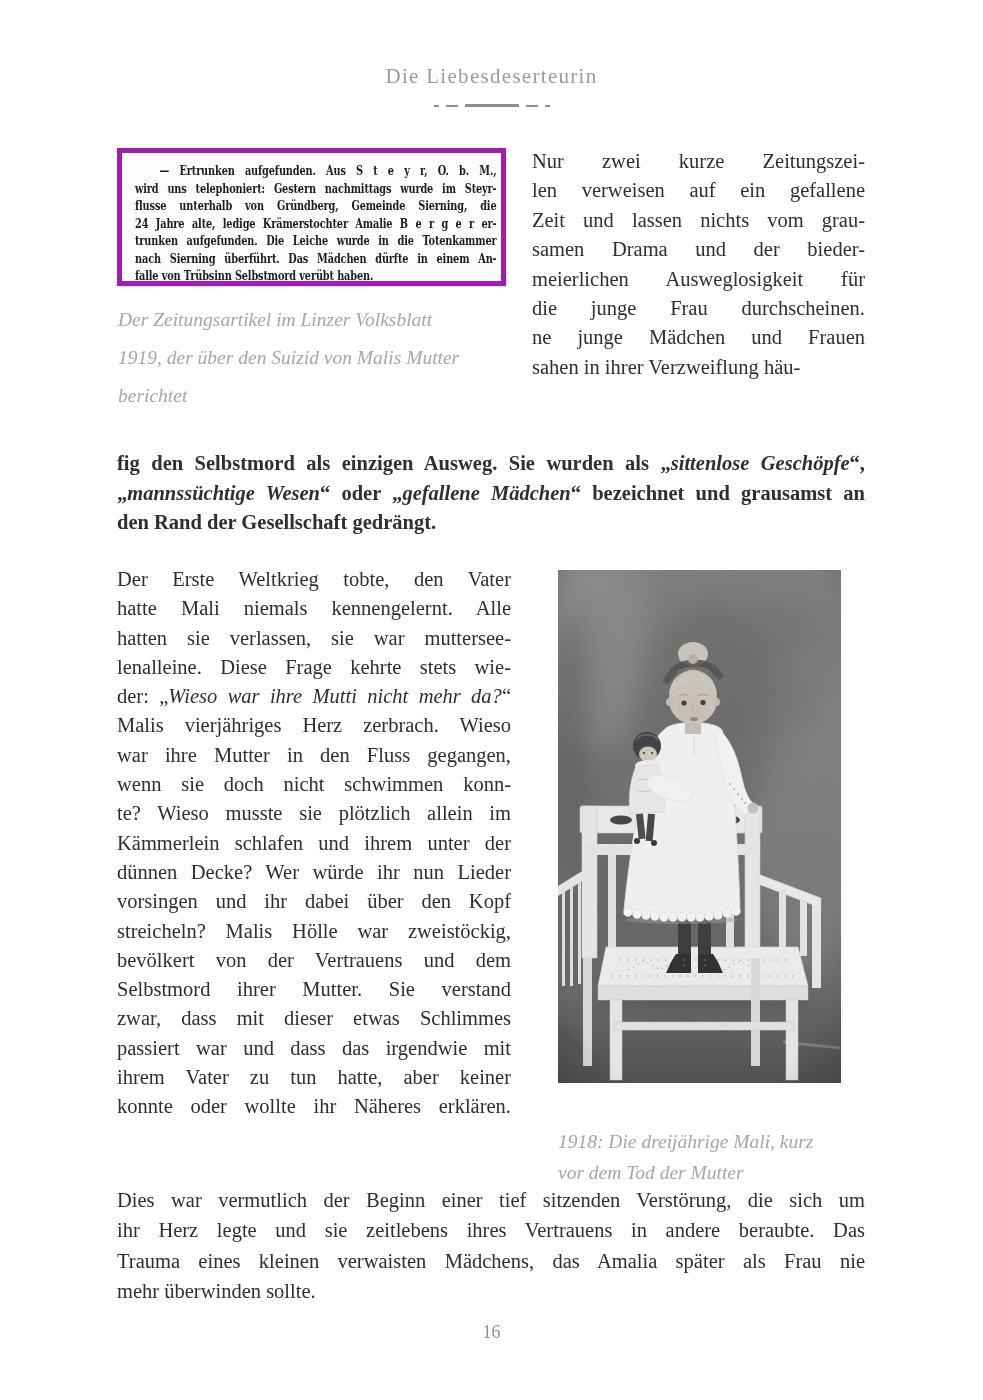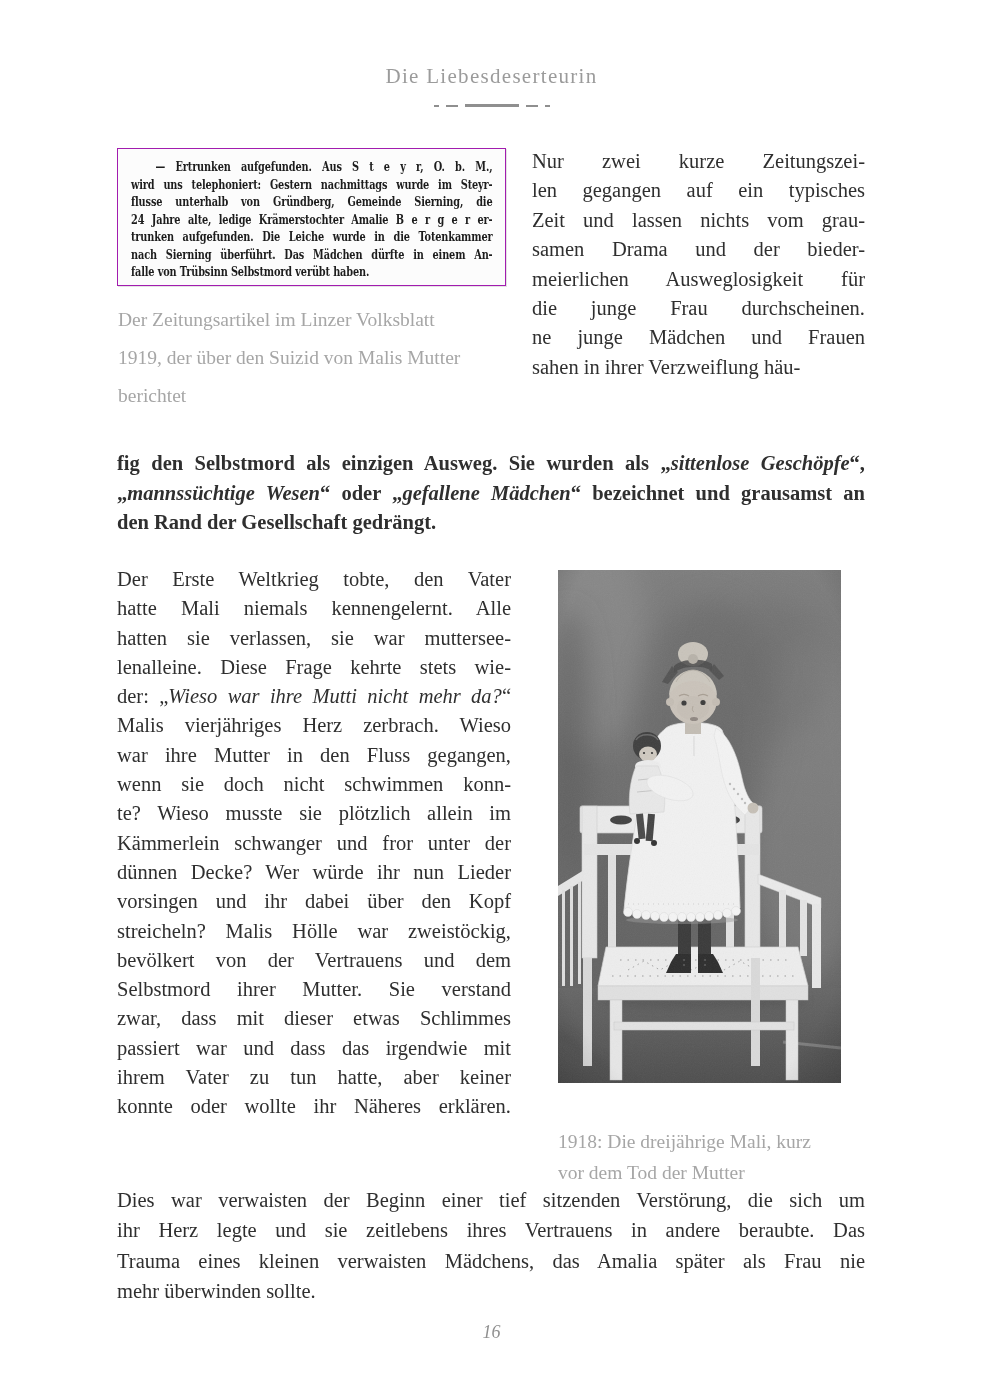--- a/index.html
+++ b/index.html
@@ -14,42 +14,42 @@
 
   .page-title{position:absolute;top:64px;left:0;width:100%;text-align:center;
       font-size:21px;letter-spacing:1.3px;color:#9b9b9b;}
   .ornament{position:absolute;top:104px;left:0;width:100%;display:flex;
       justify-content:center;align-items:center;gap:7px;}
   .ornament span{display:block;background:#8f8f8f;height:2px;}
   .orn-a{width:5px;}.orn-b{width:12px;}.orn-c{width:54px;height:3px !important;}
 
   
   .clipping{position:absolute;left:117px;top:148px;width:389px;height:138px;
-      background:#fcfcfc;border:1px solid #a21caf;box-sizing:border-box;overflow:hidden;
+      background:#fcfcfc;border:5px solid #a21caf;box-sizing:border-box;overflow:hidden;
       box-shadow:1px 1px 0 #e3e3e3;}
   .np{position:absolute;left:13px;top:9px;width:500px;transform:scaleX(0.723);
       transform-origin:0 0;font-family:"DejaVu Serif",serif;font-weight:bold;
       font-size:13.5px;line-height:17.5px;color:#1d1d1d;letter-spacing:-0.2px;}
   .np .jline:first-child{text-indent:34px;}
 
-  .caption{color:#a6a6a6;font-size:19.5px;}
+  .caption{font-style:italic;color:#a6a6a6;font-size:19.5px;}
   .caption .jline{text-align:left;text-align-last:left;}
   .clip-caption{position:absolute;left:118px;top:301px;width:400px;line-height:38px;}
   .photo-caption{position:absolute;left:558px;top:1096px;width:300px;line-height:31px;margin-top:30px;}
 
   .col-right{position:absolute;left:532px;top:147px;width:333px;}
   .para-full-1{position:absolute;left:117px;top:449px;width:748px;line-height:29.5px;font-weight:bold;}
   .col-left{position:absolute;left:117px;top:565px;width:394px;line-height:29.3px;}
   .para-full-2{position:absolute;left:117px;top:1185px;width:748px;line-height:30.4px;}
 
   .photo{position:absolute;left:558px;top:570px;width:283px;height:513px;}
   .photo svg{display:block;}
 
   .page-number{position:absolute;top:1322px;left:0;width:100%;text-align:center;
-      font-size:18px;color:#8f8f8f;font-style:italic;}
+      font-size:18px;color:#8f8f8f;}
 </style>
 </head>
 <body>
 
 <div class="page">
 
   <div class="page-title">Die Liebesdeserteurin</div>
 
   <div class="ornament">
     <span class="orn-a"></span>
@@ -72,21 +72,21 @@
   </figure>
 
   <div class="caption clip-caption">
       <div class="jline">Der Zeitungsartikel im Linzer Volksblatt</div>
       <div class="jline">1919, der über den Suizid von Malis Mutter</div>
       <div class="jline jlast">berichtet</div>
     </div>
 
   <div class="body-text col-right">
       <div class="jline">Nur zwei kurze Zeitungszei-</div>
-      <div class="jline">len gegangen auf ein typisches</div>
+      <div class="jline">len verweisen auf ein gefallene</div>
       <div class="jline">Zeit und lassen nichts vom grau-</div>
       <div class="jline">samen Drama und der bieder-</div>
       <div class="jline">meierlichen Ausweglosigkeit für</div>
       <div class="jline">die junge Frau durchscheinen.</div>
       <div class="jline">ne junge Mädchen und Frauen</div>
       <div class="jline jlast">sahen in ihrer Verzweiflung häu-</div>
     </div>
 
   <div class="body-text para-full-1">
       <div class="jline">fig den Selbstmord als einzigen Ausweg. Sie wurden als „<i>sittenlose Geschöpfe</i>“,</div>
@@ -97,21 +97,21 @@
   <div class="body-text col-left">
       <div class="jline">Der Erste Weltkrieg tobte, den Vater</div>
       <div class="jline">hatte Mali niemals kennengelernt. Alle</div>
       <div class="jline">hatten sie verlassen, sie war muttersee-</div>
       <div class="jline">lenalleine. Diese Frage kehrte stets wie-</div>
       <div class="jline">der: „<i>Wieso war ihre Mutti nicht mehr da?</i>“</div>
       <div class="jline">Malis vierjähriges Herz zerbrach. Wieso</div>
       <div class="jline">war ihre Mutter in den Fluss gegangen,</div>
       <div class="jline">wenn sie doch nicht schwimmen konn-</div>
       <div class="jline">te? Wieso musste sie plötzlich allein im</div>
-      <div class="jline">Kämmerlein schwanger und fror unter der</div>
+      <div class="jline">Kämmerlein schlafen und ihrem unter der</div>
       <div class="jline">dünnen Decke? Wer würde ihr nun Lieder</div>
       <div class="jline">vorsingen und ihr dabei über den Kopf</div>
       <div class="jline">streicheln? Malis Hölle war zweistöckig,</div>
       <div class="jline">bevölkert von der Vertrauens und dem</div>
       <div class="jline">Selbstmord ihrer Mutter. Sie verstand</div>
       <div class="jline">zwar, dass mit dieser etwas Schlimmes</div>
       <div class="jline">passiert war und dass das irgendwie mit</div>
       <div class="jline">ihrem Vater zu tun hatte, aber keiner</div>
       <div class="jline">konnte oder wollte ihr Näheres erklären.</div>
     </div>
@@ -269,21 +269,21 @@
       <rect x="0" y="0" width="283" height="513" filter="url(#grain)" opacity="0.07"></rect>
     </svg>
   </figure>
 
   <div class="caption photo-caption">
       <div class="jline">1918: Die dreijährige Mali, kurz</div>
       <div class="jline jlast">vor dem Tod der Mutter</div>
     </div>
 
   <div class="body-text para-full-2">
-      <div class="jline">Dies war verwaisten der Beginn einer tief sitzenden Verstörung, die sich um</div>
+      <div class="jline">Dies war vermutlich der Beginn einer tief sitzenden Verstörung, die sich um</div>
       <div class="jline">ihr Herz legte und sie zeitlebens ihres Vertrauens in andere beraubte. Das</div>
       <div class="jline">Trauma eines kleinen verwaisten Mädchens, das Amalia später als Frau nie</div>
       <div class="jline jlast">mehr überwinden sollte.</div>
     </div>
 
   <div class="page-number">16</div>
 
 </div>
 
 </body></html>

